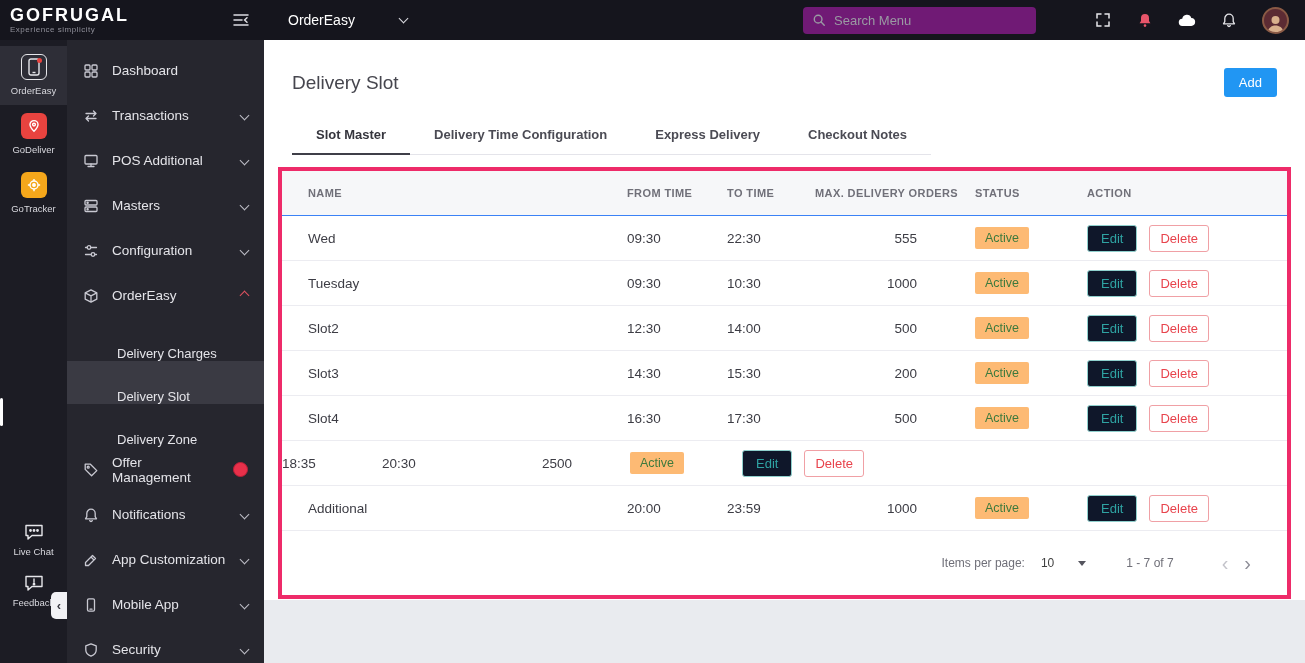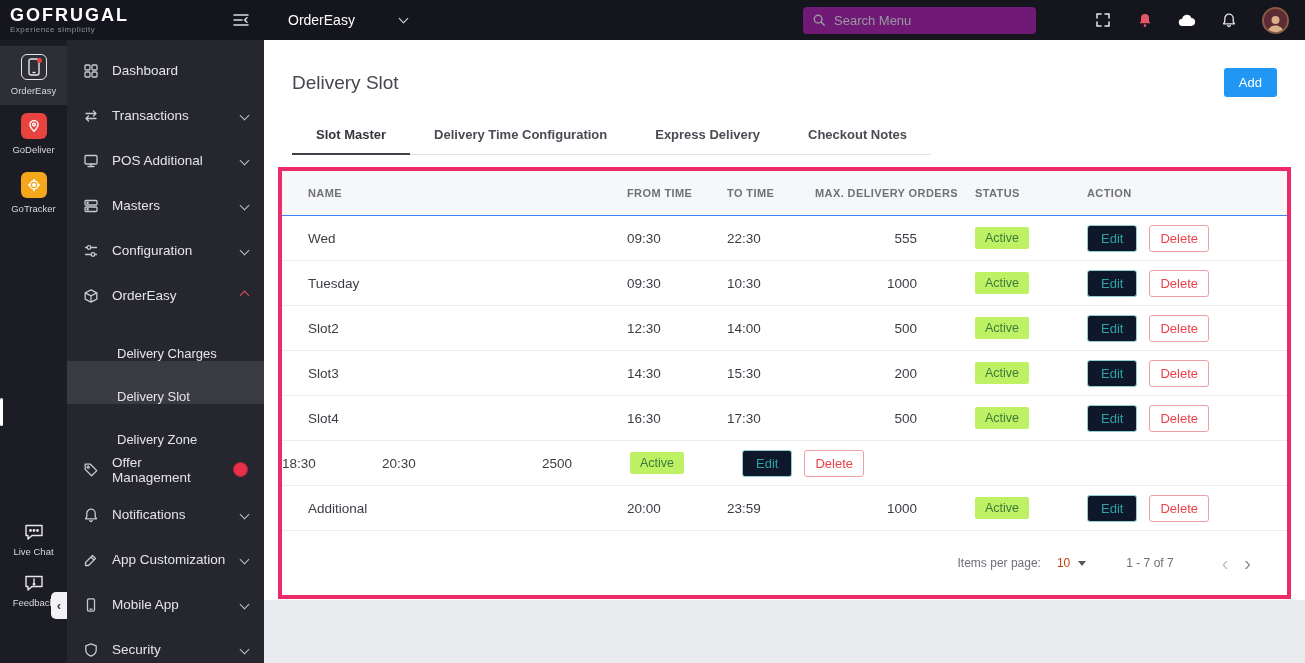--- a/index.html
+++ b/index.html
@@ -66,26 +66,26 @@
   .thead { display:flex; align-items:center; height:45px; background:#f6f7f9; border-bottom:1px solid #3b82f6; font-size:11px; font-weight:bold; color:#707079; letter-spacing:.4px; }
   .trow { display:flex; align-items:center; height:45px; border-bottom:1px solid #ececf1; font-size:13.5px; color:#3c3c44; }
   .col-name { flex:1; padding-left:26px; }
   .col-from { width:100px; }
   .col-to { width:88px; }
   .col-max { width:160px; }
   .trow .col-max { text-align:right; padding-right:58px; }
   .col-status { width:112px; }
   .col-action { width:200px; display:flex; gap:12px; align-items:center; }
   .thead .col-action { display:block; }
-  .badge-active { display:inline-block; background:#bef264; color:#3d7a3d; font-size:12.5px; padding:4px 10px; border-radius:2px; }
+  .badge-active { display:inline-block; background:#fdba74; color:#3d7a3d; font-size:12.5px; padding:4px 10px; border-radius:2px; }
   .btn-edit { background:#0f172a; border:1px solid #8fd0cd; color:#2fa3a3; font-size:13px; padding:5px 13px; border-radius:3px; cursor:pointer; font-family:"Liberation Sans",sans-serif; }
   .btn-delete { background:#fff; border:1px solid #f0a0a5; color:#e8434c; font-size:13px; padding:5px 10px; border-radius:3px; cursor:pointer; font-family:"Liberation Sans",sans-serif; }
 
   .pagination { display:flex; align-items:center; justify-content:flex-end; height:64px; padding-right:28px; color:#6f6f78; font-size:12px; }
-  .pg-select { display:flex; align-items:center; gap:8px; margin:0 40px 0 16px; cursor:pointer; color:#c2410c; }
+  .pg-select { display:flex; align-items:center; gap:24px; margin:0 40px 0 16px; cursor:pointer; color:#404040; }
   .caret { width:0; height:0; border-left:4px solid transparent; border-right:4px solid transparent; border-top:5px solid #55555e; }
   .pg-range { margin-right:40px; }
   .pg-nav { background:none; border:none; font-size:20px; line-height:1; cursor:pointer; padding:0 8px; font-family:"Liberation Sans",sans-serif; }
   .pg-nav.prev { color:#c3c3ca; }
   .pg-nav.next { color:#8e8e97; }
 </style>
 </head>
 <body>
 
 <div class="app">
@@ -383,21 +383,21 @@
             <span class="col-to">17:30</span>
             <span class="col-max">500</span>
             <span class="col-status"><span class="badge-active">Active</span></span>
             <span class="col-action">
               <button class="btn-edit">Edit</button>
               <button class="btn-delete">Delete</button>
             </span>
           </div>
 
           <div class="trow">
-            <span class="col-from">18:30</span>
+            <span class="col-from">18:35</span>
             <span class="col-to">20:30</span>
             <span class="col-max">2500</span>
             <span class="col-status"><span class="badge-active">Active</span></span>
             <span class="col-action">
               <button class="btn-edit">Edit</button>
               <button class="btn-delete">Delete</button>
             </span>
           </div>
 
           <div class="trow">

